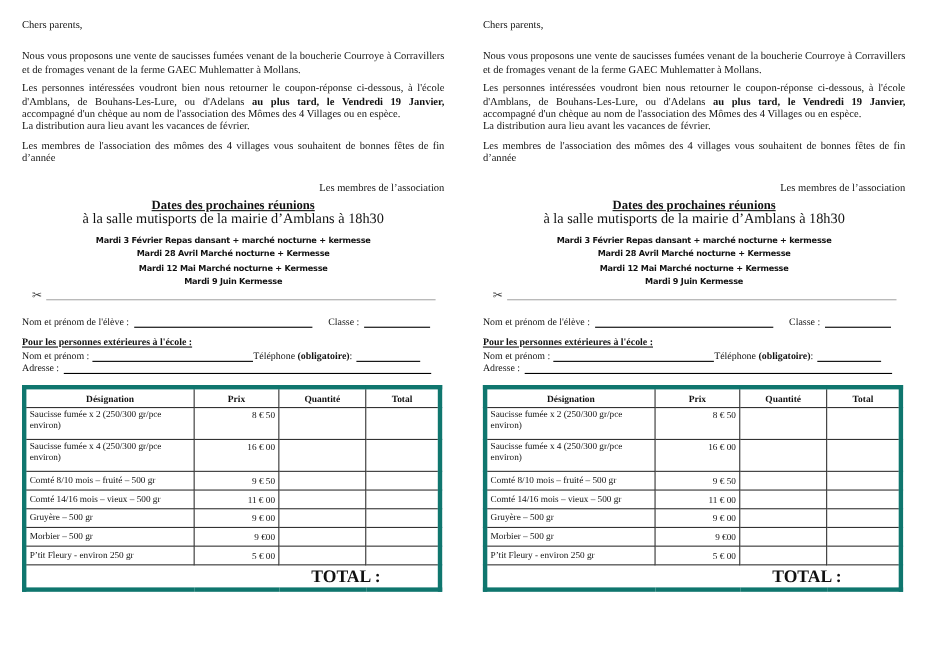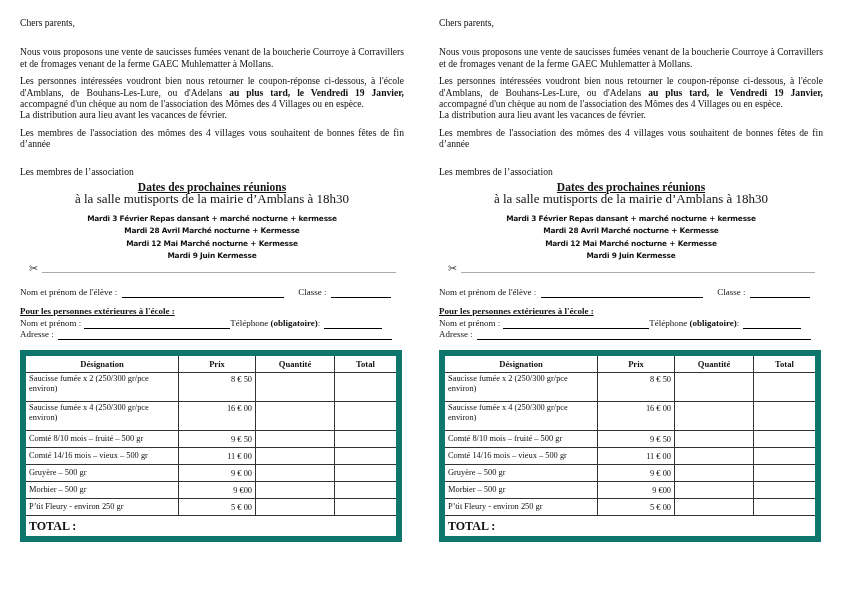--- a/index.html
+++ b/index.html
@@ -5,39 +5,39 @@
     html, body { margin: 0; padding: 0; background: #ffffff; }
     body { width: 842px; height: 595px; position: relative; overflow: hidden;
            font-family: "Liberation Serif", "DejaVu Serif", serif; color: #111; }
     .col { position: absolute; width: 384px; font-size: 9.6px; line-height: 11.4px; }
     .col.left { left: 20px; top: 17px; }
     .col.right { left: 439px; top: 17px; }
     p { margin: 0; }
     .greet { margin-bottom: 18px; }
     .para { text-align: justify; margin-bottom: 6px; }
     .para b { font-weight: bold; }
-    .sign { text-align: left; margin-top: 16px; }
+    .sign { text-align: right; margin-top: 16px; }
     .meet-title { text-align: center; font-weight: bold; text-decoration: underline; font-size: 11.5px; margin-top: 4px; line-height: 13px; }
     .meet-sub { text-align: center; font-size: 13px; line-height: 9px; }
     .meet-list { text-align: center; font-family: "DejaVu Sans", sans-serif; font-weight: bold; font-size: 7.4px; line-height: 12.4px; margin-top: 10px; letter-spacing: -0.2px; }
     .cut { position: relative; height: 14px; margin-top: 2px; }
     .scissors { position: absolute; left: 9px; top: -2px; font-size: 11px; color: #444; font-family: "DejaVu Sans", sans-serif; }
     .cutline { position: absolute; left: 22px; right: 8px; top: 7px; border-top: 1px solid #aaa; }
     .form-row { display: flex; align-items: flex-end; white-space: nowrap; font-size: 9px; }
     .fill { border-bottom: 1px solid #000; height: 9px; display: inline-block; }
     .r1 { margin-top: 8px; }
     .ext-title { margin-top: 8px; font-weight: bold; text-decoration: underline; font-size: 9px; }
-    table.order { border-collapse: collapse; width: 382px; margin-top: 10px; font-size: 8.4px; border: 6px solid #0f766e; }
+    table.order { border-collapse: collapse; width: 382px; margin-top: 10px; font-size: 8.4px; border: 4px solid #0f766e; }
     table.order th, table.order td { border: 1px solid #333; padding: 1px 3px; vertical-align: top; }
     table.order th { font-weight: bold; height: 14px; vertical-align: middle; font-size: 8.6px; }
     table.order td.price { text-align: right; }
     table.order td.desc { width: 146px; line-height: 10px; }
     table.order tr.tall td { height: 26px; }
     table.order tr.norm td { height: 14px; vertical-align: middle; }
-    table.order tr.total-row td { height: 18px; font-size: 12px; font-weight: bold; padding-right: 52px; vertical-align: middle; }
+    table.order tr.total-row td { height: 18px; font-size: 16px; font-weight: bold; text-align: right; padding-right: 52px; vertical-align: middle; }
   </style>
 </head>
 <body>
 
 <div class="col left">
   <p class="greet">Chers parents,</p>
   <p class="para">Nous vous proposons une vente de saucisses fumées venant de la boucherie Courroye à Corravillers et de fromages venant de la ferme GAEC Muhlematter à Mollans.</p>
   <p class="para"><span>Les personnes intéressées voudront bien nous retourner le coupon-réponse ci-dessous, à l'école d'Amblans, de Bouhans-Les-Lure, ou d'Adelans </span><b>au plus tard, le Vendredi 19 Janvier,</b><span> accompagné d'un chèque au nom de l'association des Mômes des 4 Villages ou en espèce.</span><br><span>La distribution aura lieu avant les vacances de février.</span></p>
   <p class="para">Les membres de l'association des mômes des 4 villages vous souhaitent de bonnes fêtes de fin d’année</p>
   <p class="sign">Les membres de l’association</p>

